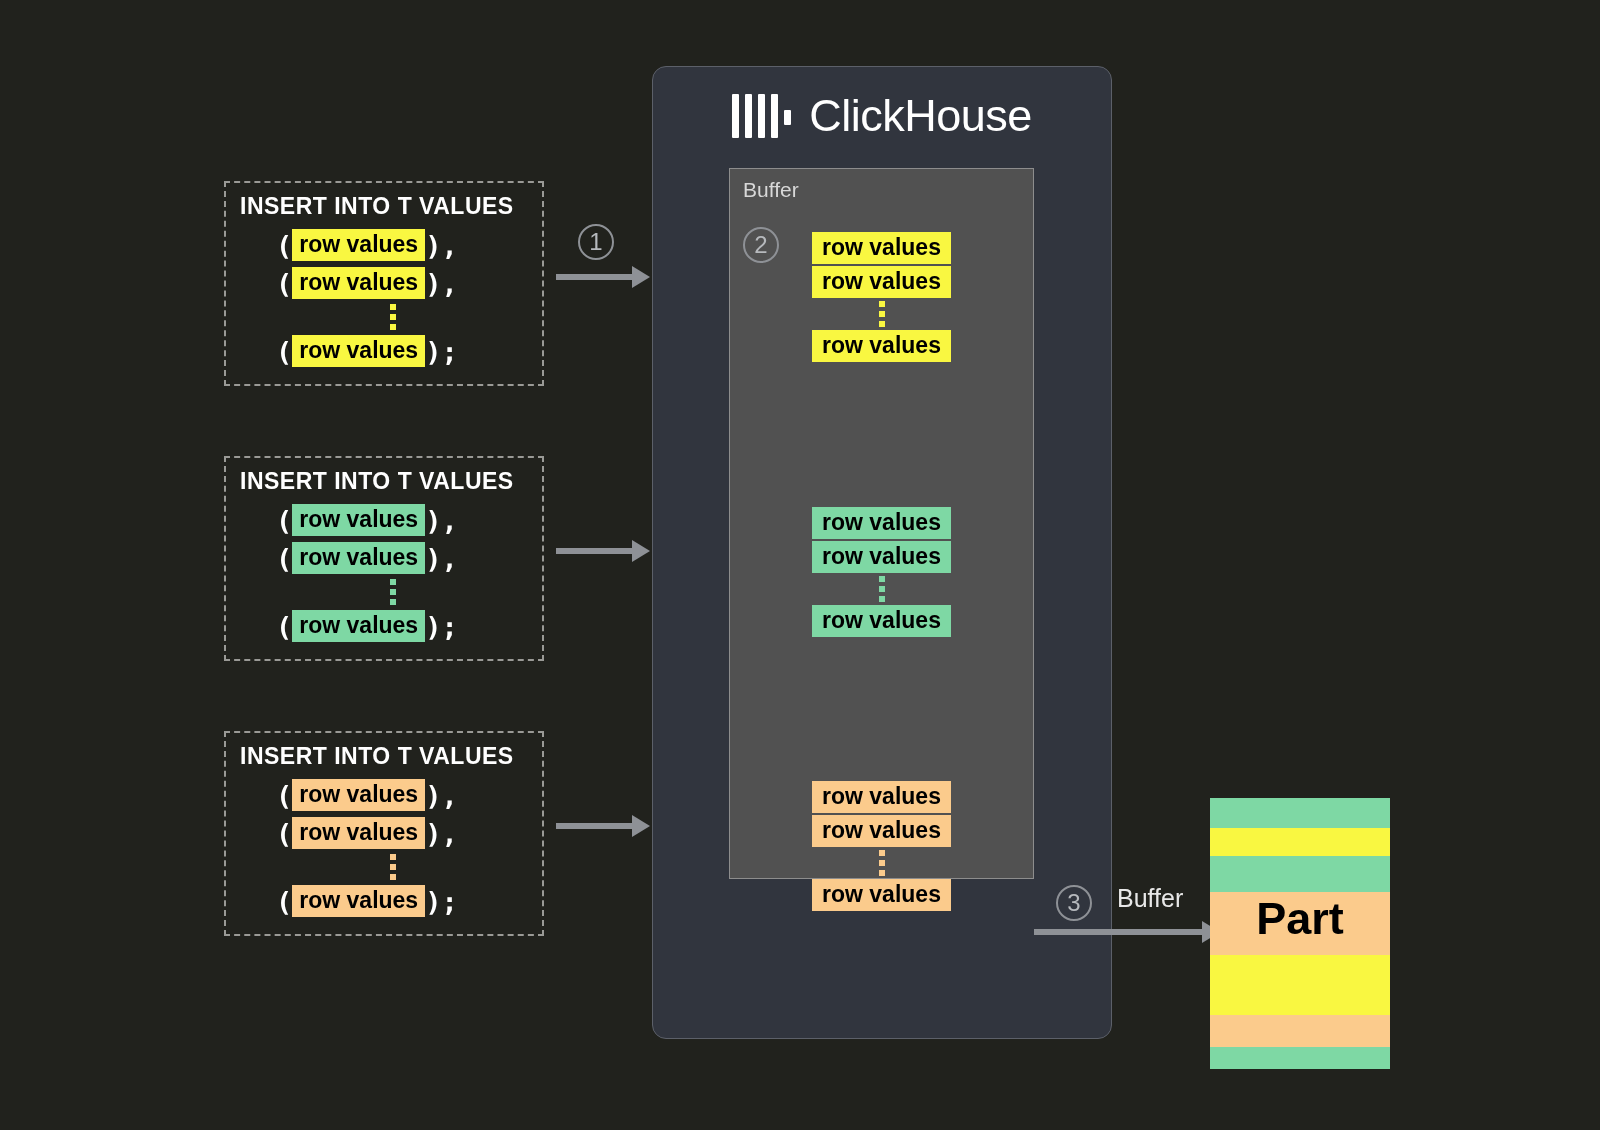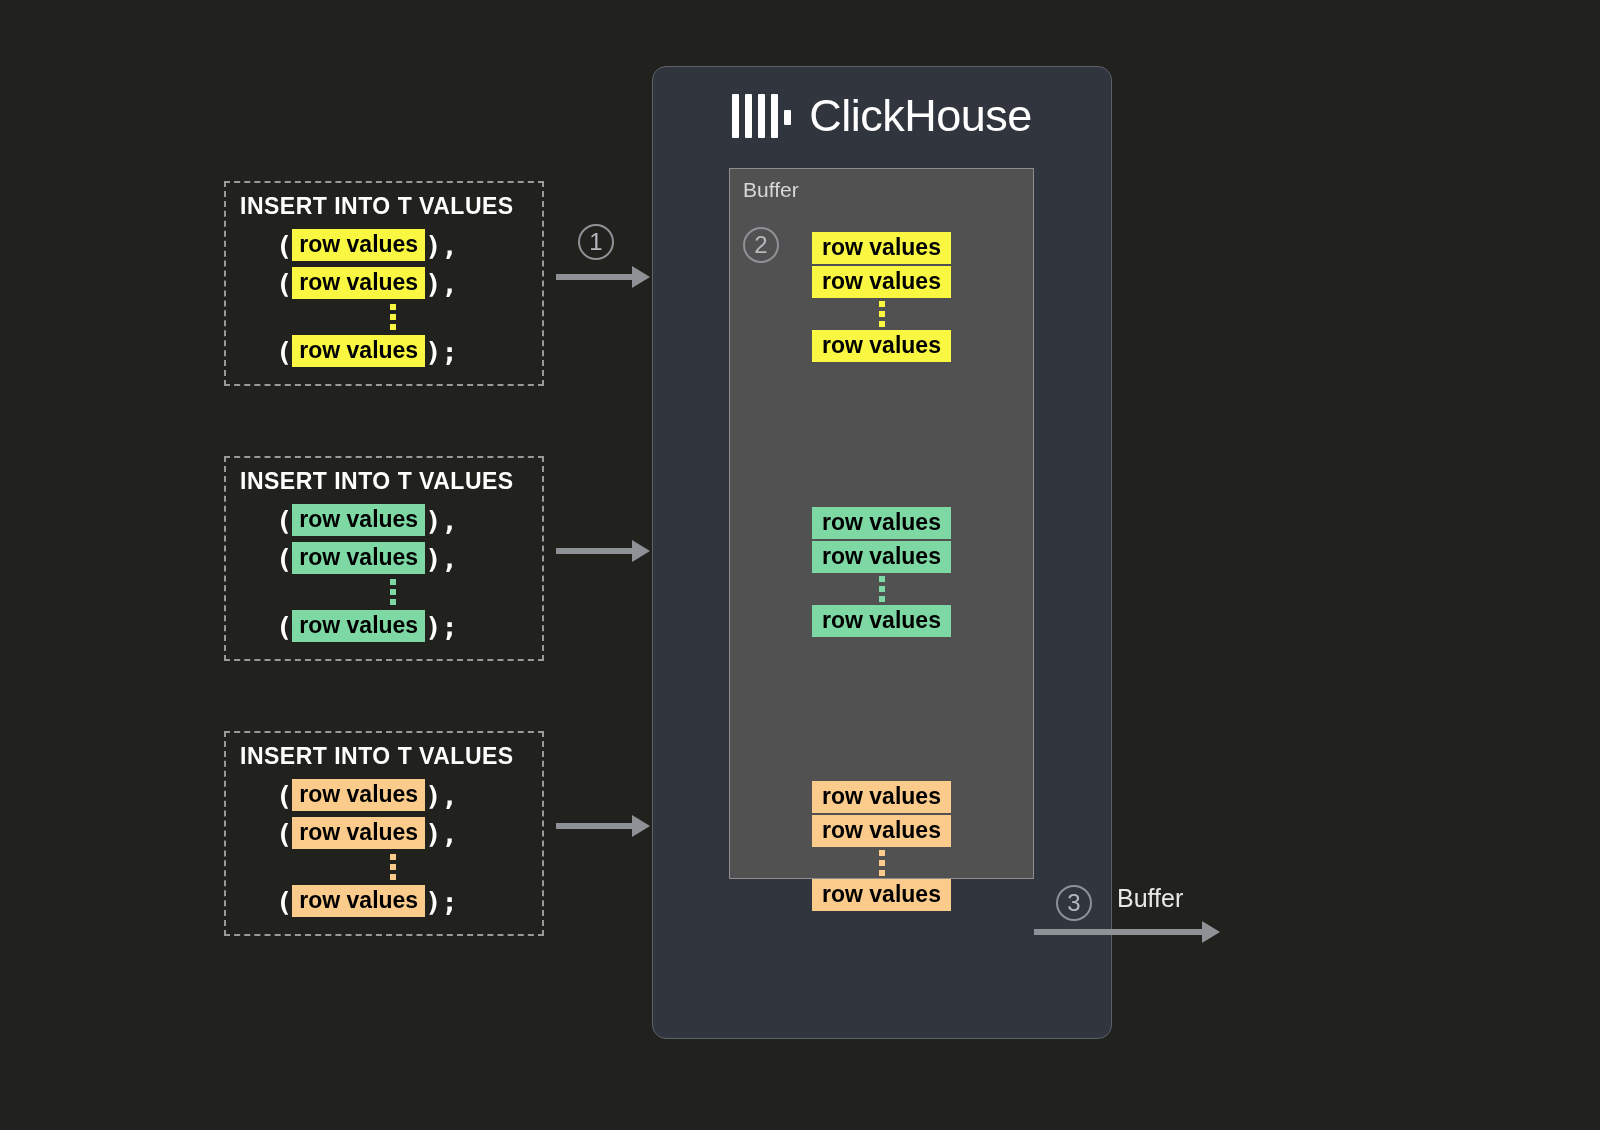--- a/index.html
+++ b/index.html
@@ -408,14 +408,24 @@
       </div>
     </div>
   </div>
 
   <div class="step" style="left:743px; top:227px;">2</div>
 
   <div class="step" style="left:1056px; top:885px;">3</div>
   <div id="flush-label">Buffer</div>
   <div class="arrow" style="left:1034px; top:929px; width:170px;"></div>
 
+  <div id="part">
+    <div class="stripe" style="height:30px; background:#7ed8a4;"></div>
+    <div class="stripe" style="height:28px; background:#f9f741;"></div>
+    <div class="stripe" style="height:36px; background:#7ed8a4;"></div>
+    <div class="stripe" style="height:63px; background:#fbcb8c;"></div>
+    <div class="stripe" style="height:60px; background:#f9f741;"></div>
+    <div class="stripe" style="height:32px; background:#fbcb8c;"></div>
+    <div class="stripe" style="height:22px; background:#7ed8a4;"></div>
+    <div id="part-label">Part</div>
+  </div>
 
 </div>
 
 </body></html>

